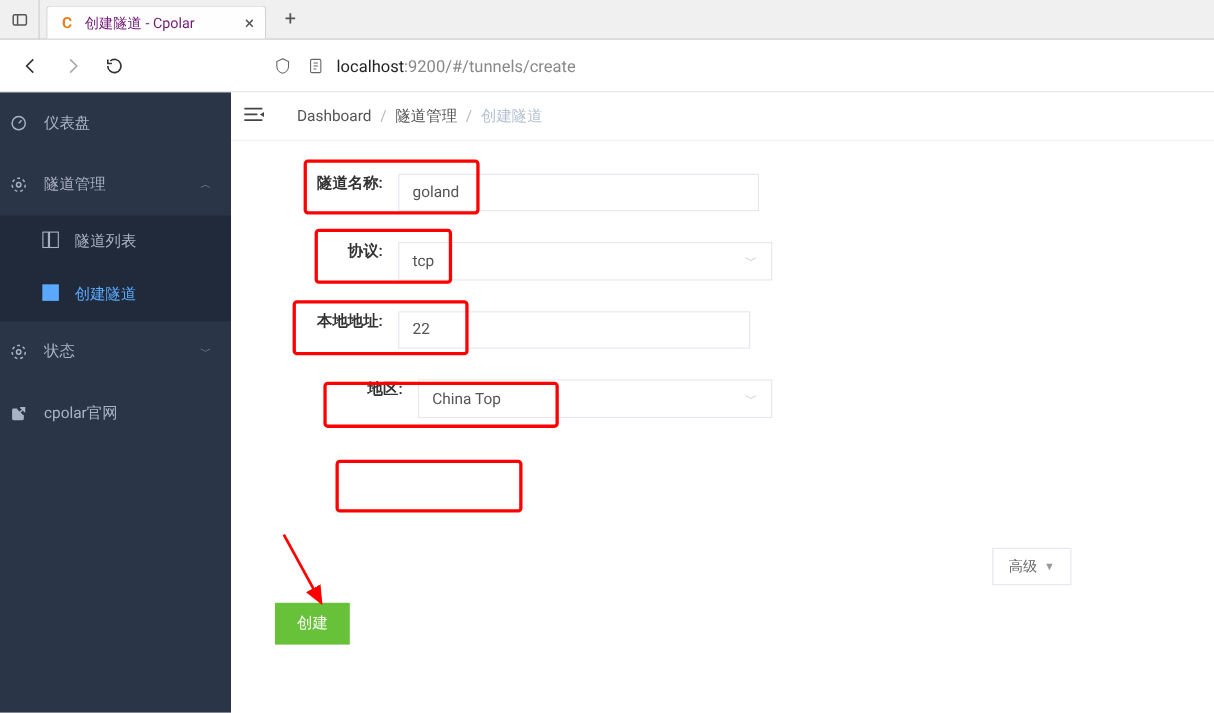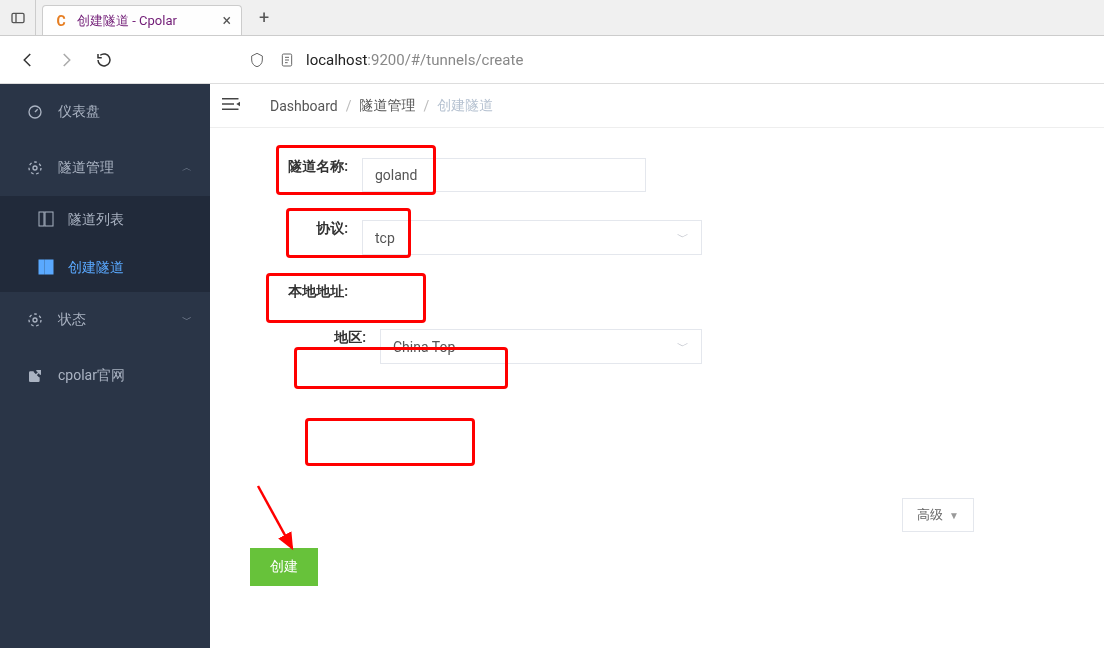--- a/index.html
+++ b/index.html
@@ -24,21 +24,21 @@
     .addricon { width: 22px; height: 22px; display: flex; align-items: center; justify-content: center; margin-right: 8px; }
     .addricon svg { width: 16px; height: 16px; stroke: #666; fill: none; stroke-width: 1.5; }
     .addrtext { font-size: 15px; color: #888; }
     .addrtext b { color: #222; font-weight: normal; }
     
     
     .main { display: flex; height: calc(648px - 36px - 48px); }
     
     
     .sidebar { width: 210px; background: #2a3547; color: #aab3c2; flex-shrink: 0; }
-    .side-item { height: 56px; display: flex; align-items: center; padding-left: 26px; font-size: 14px; cursor: pointer; }
+    .side-item { height: 56px; display: flex; align-items: center; padding-left: 8px; font-size: 14px; cursor: pointer; }
     .side-item .sicon { width: 18px; margin-right: 14px; display: flex; align-items: center; justify-content: center; }
     .side-item .sicon svg { width: 16px; height: 16px; stroke: #aab3c2; fill: #aab3c2; }
     .side-item.expandable { justify-content: space-between; padding-right: 18px; }
     .side-item .chev { font-size: 10px; color: #8893a5; }
     .side-sub { height: 48px; display: flex; align-items: center; padding-left: 38px; font-size: 14px; cursor: pointer; background: #212a3a; }
     .side-sub .sicon { width: 16px; margin-right: 14px; }
     .side-sub.active { color: #5aa9ff; }
     .side-sub.active .sicon svg rect { stroke: #5aa9ff; fill: #5aa9ff; }
     
     
@@ -196,35 +196,36 @@
       <span class="sep">/</span>
       <span>隧道管理</span>
       <span class="sep">/</span>
       <span class="faded">创建隧道</span>
     </div>
 
     <div class="formarea">
 
       <div class="form-row" style="margin-left:32px;">
         <span class="form-label" style="width:80px;">隧道名称:</span>
-        <input class="input-text" style="width: 284px;" value="goland">
+        <input class="input-text" style="width: 328px;" value="goland">
       </div>
       <div class="hl" style="left:66px; top:17px; width:160px; height:50px;"></div>
 
       <div class="form-row" style="margin-left:60px;">
         <span class="form-label" style="width:52px;">协议:</span>
         <div class="select-box" style="width:340px;">
           <span>tcp</span>
           <span class="chevd">﹀</span>
         </div>
       </div>
       <div class="hl" style="left:76px; top:80px; width:125px; height:50px;"></div>
 
       <div class="form-row" style="margin-left:32px;">
         <span class="form-label" style="width:80px;">本地地址:</span>
+        <input class="input-text" style="width: 320px;" value="22">
       </div>
       <div class="hl" style="left:56px; top:145px; width:160px; height:50px;"></div>
 
       <div class="hl" style="left:84px; top:219px; width:214px; height:42px;"></div>
 
       <div class="form-row" style="margin-left:78px;">
         <span class="form-label" style="width:52px;">地区:</span>
         <div class="select-box" style="width:322px;">
           <span>China Top</span>
           <span class="chevd">﹀</span>

